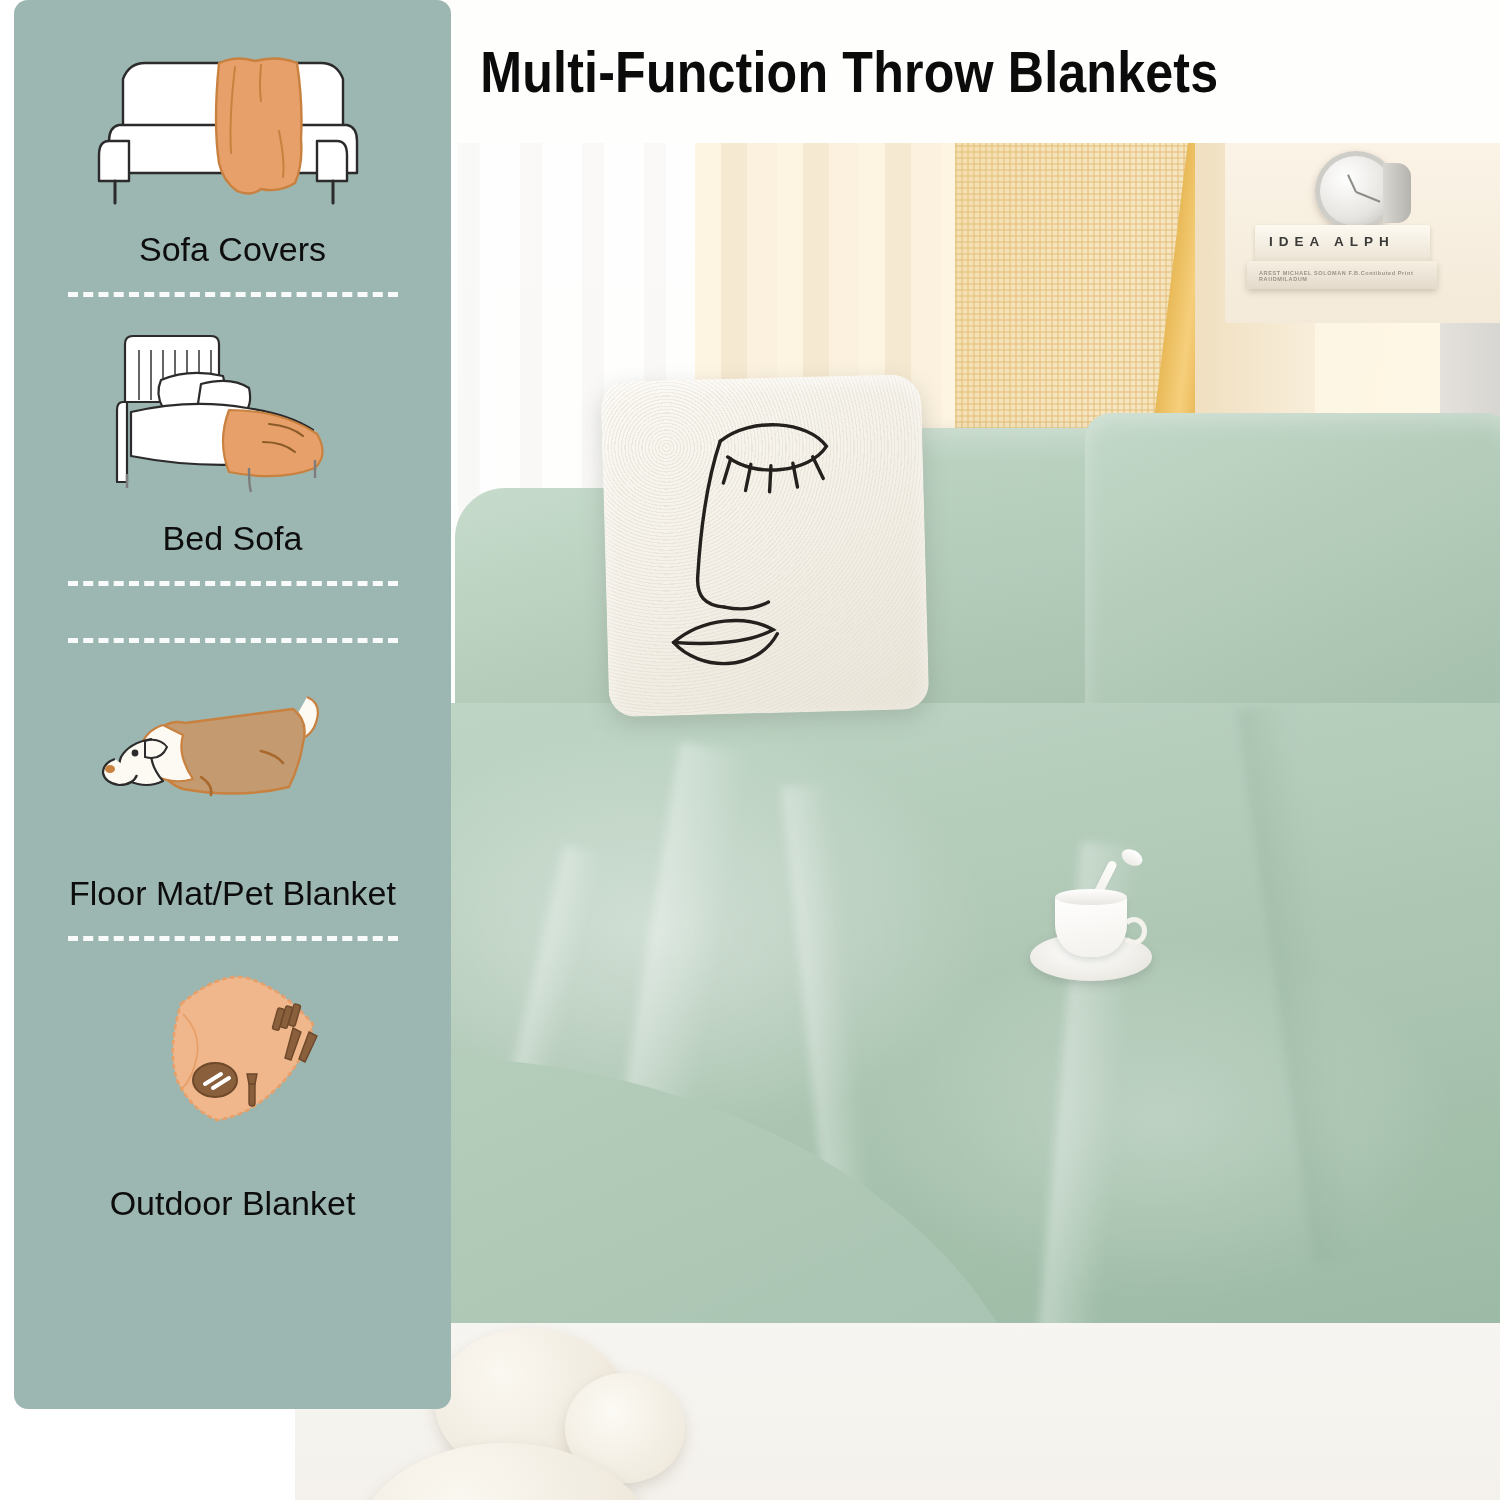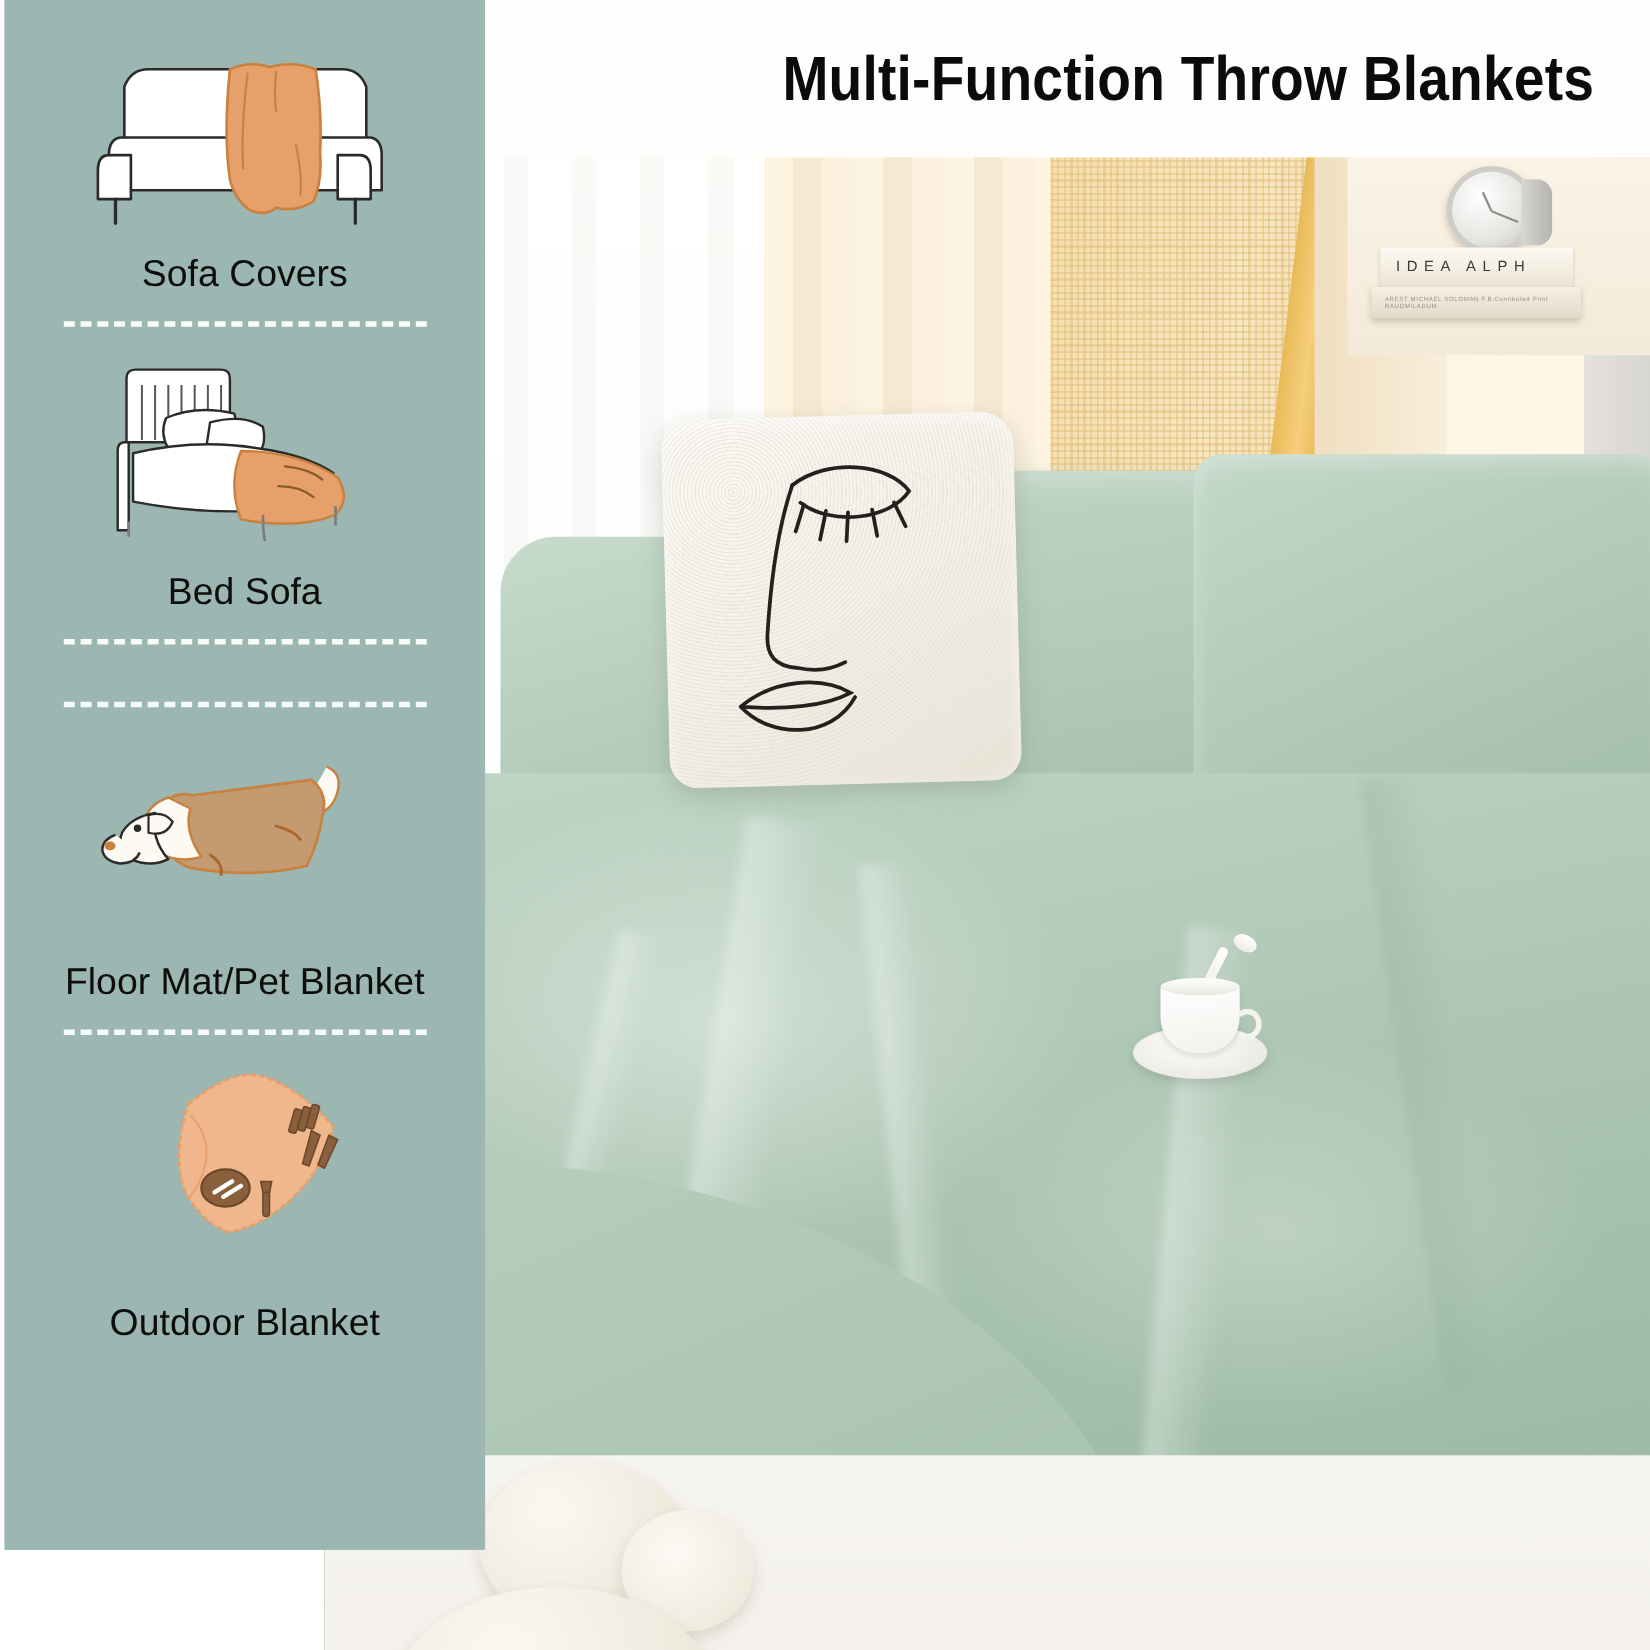--- a/index.html
+++ b/index.html
@@ -4,21 +4,21 @@
 <style>
   * { margin:0; padding:0; box-sizing:border-box; }
   html,body { width:1500px; height:1500px; overflow:hidden; background:#ffffff;
               font-family:"Liberation Sans", sans-serif; }
 
   #page { position:relative; width:1500px; height:1500px; background:#ffffff; overflow:hidden; }
 
   
   .photo {
     position:absolute; left:295px; top:143px; width:1205px; height:1357px;
-    overflow:hidden; background:#e8e2d8;
+    overflow:hidden; background:#e8e2d8;font-weight:bold;
   }
   
   .wall { position:absolute; inset:0;
     background:
       linear-gradient(100deg, rgba(255,255,255,0) 60%, rgba(255,247,228,.9) 78%, rgba(255,250,236,1) 100%),
       linear-gradient(180deg,#fdf6e8 0%, #f8eedd 45%, #f2e6d3 100%);
   }
   
   .wall-right { position:absolute; right:0; top:0; width:60px; height:520px;
     background:linear-gradient(90deg,#e4e1dc,#d8d6d2); }
@@ -161,28 +161,28 @@
     border:5px solid #f4f2ed; border-left-color:transparent; border-radius:50%; }
   .spoon { position:absolute; left:800px; top:715px; width:9px; height:64px;
     background:linear-gradient(180deg,#fdfdfb,#e9e7e2); border-radius:5px;
     transform:rotate(27deg); box-shadow:0 1px 2px rgba(0,0,0,.12); }
   .spoon-bowl { position:absolute; left:826px; top:707px; width:22px; height:15px;
     border-radius:50%; background:linear-gradient(180deg,#ffffff,#ecebe6);
     transform:rotate(27deg); }
 
   
   .header { position:absolute; left:430px; top:0; width:1070px; height:143px;
-    background:#fefefc; z-index:5; display:flex; align-items:center; justify-content:flex-end; }
+    background:#fefefc; z-index:5; display:flex; align-items:center; justify-content:flex-start; }
   .header h1 { font-size:57px; font-weight:bold; color:#0b0b0b; letter-spacing:.2px;
     transform:scaleX(.88); transform-origin:center; white-space:nowrap;
     font-family:"Liberation Sans", sans-serif; }
 
   
-  .sidebar { position:absolute; left:4px; top:0; width:437px; height:1409px;
-    background:#9cb6b1; z-index:10; padding-top:16px; }
+  .sidebar { position:absolute; left:14px; top:0; width:437px; height:1409px;
+    background:#9cb6b1; z-index:10; padding-top:16px;border-radius:14px; }
   .sb-item { position:relative; width:100%; }
   .sb-art { display:flex; align-items:center; justify-content:center; }
   .sb-label { text-align:center; font-size:34px; color:#0d0d0d; line-height:1;
     font-family:"Liberation Sans", sans-serif; }
   .sb-divider { width:330px; height:0; margin:0 auto;
     border-top:5px dashed #ffffff; opacity:.95; }
 
   .i1 .sb-art { height:200px; } .i1 .sb-label { margin-top:16px; }
   .i2 .sb-art { height:180px; } .i2 .sb-label { margin-top:18px; }
   .i3 .sb-art { height:195px; } .i3 .sb-label { margin-top:12px; }

